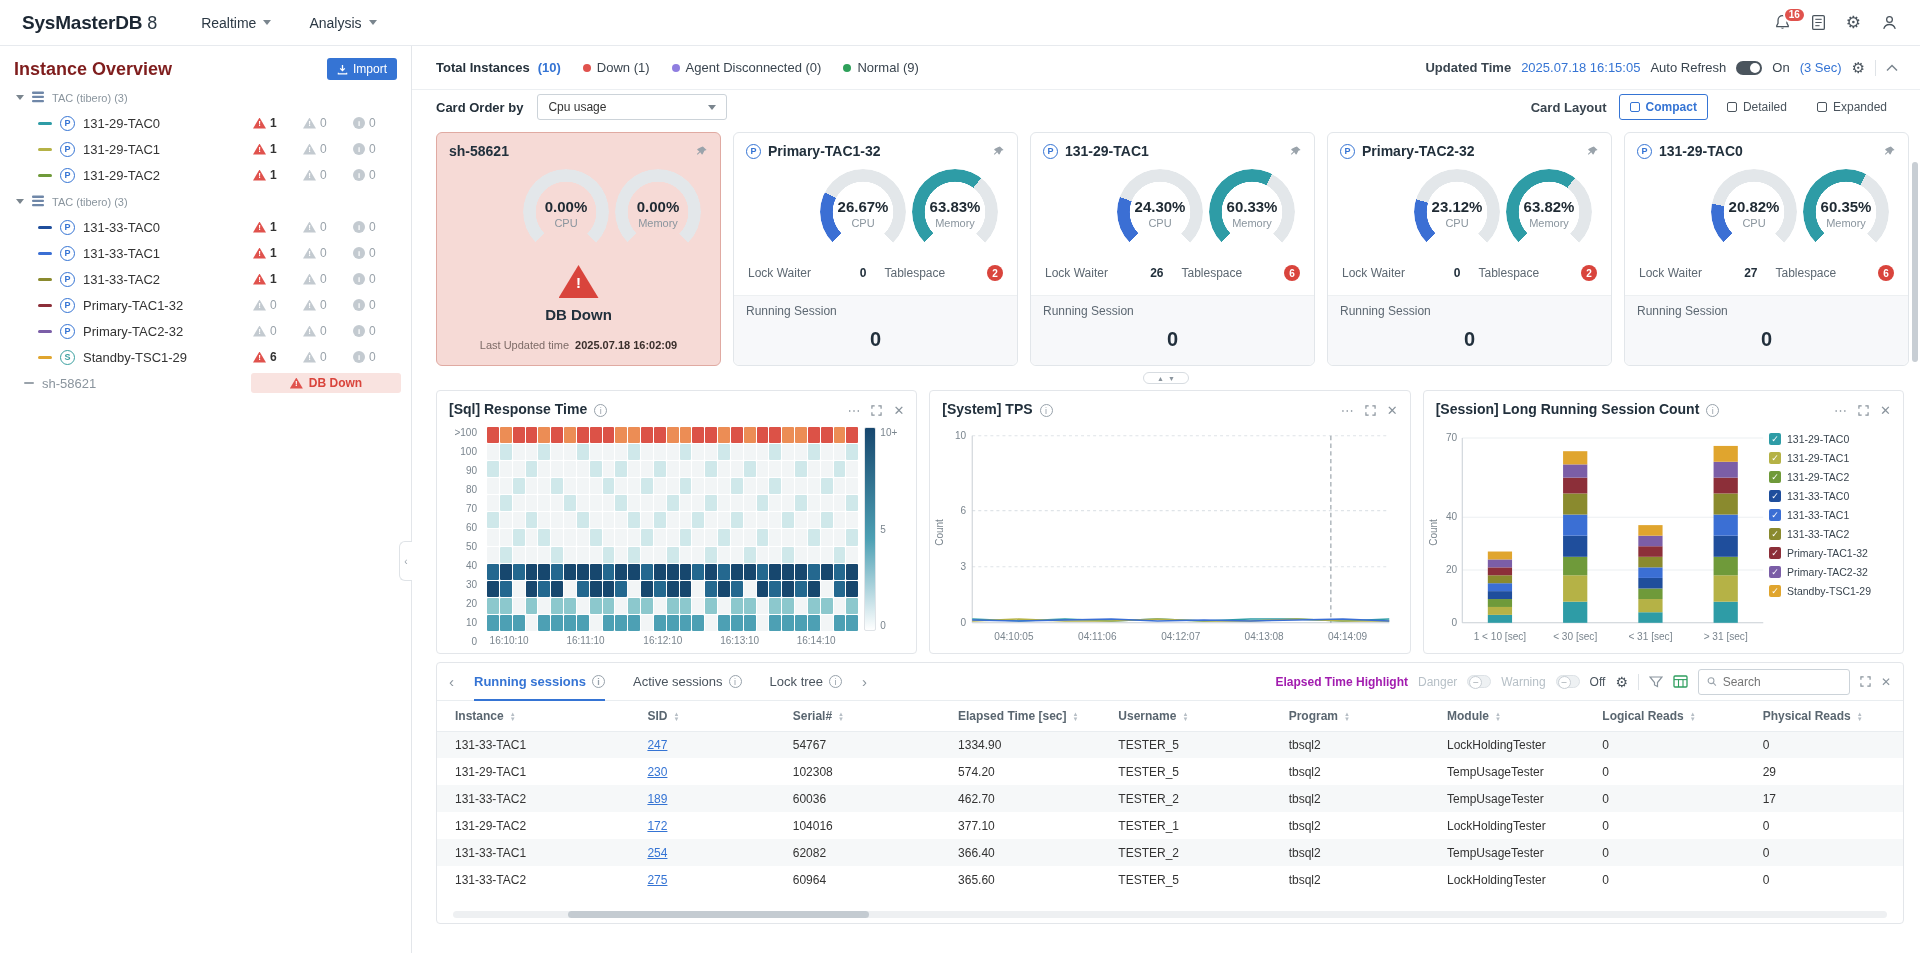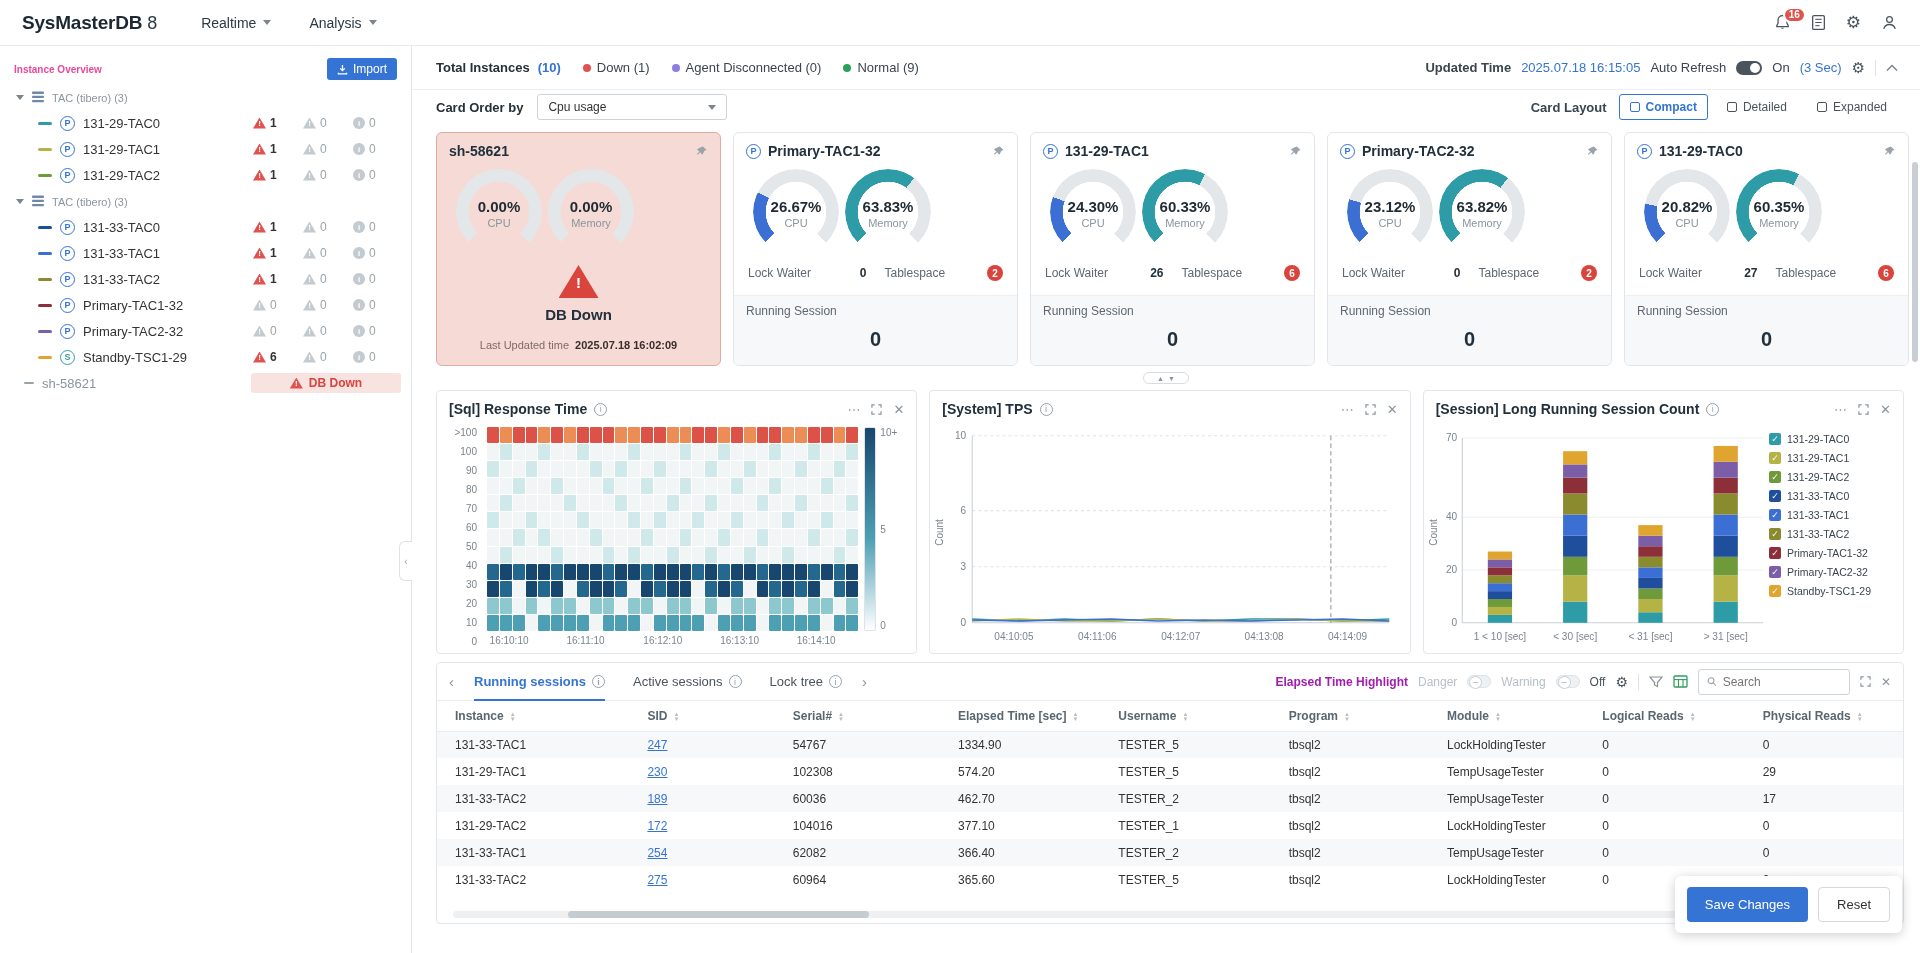--- a/index.html
+++ b/index.html
@@ -16,21 +16,21 @@
   .cdown{width:0;height:0;border-left:4px solid transparent;border-right:4px solid transparent;border-top:5px solid #7a858e}
   .topbar-right{margin-left:auto;display:flex;align-items:center;gap:20px;color:#4a545d}
   .icon-btn{position:relative;cursor:pointer;display:flex;align-items:center}
   .badge{position:absolute;top:-7px;left:9px;background:#e0524d;color:#fff;font-size:10px;font-weight:bold;border-radius:9px;padding:1px 4px;border:2px solid #fff;line-height:1}
   .gearchar{font-size:17px;color:#4a545d}
 
   
   .layout{display:flex;height:907px;position:relative}
   .sidebar{width:412px;border-right:1px solid #e3e6ea;padding-top:6px;flex:none;position:relative}
   .side-head{display:flex;align-items:center;padding:6px 14px 4px}
-  .side-title{font-weight:bold;font-size:10px;color:#ec4899}
+  .side-title{font-weight:bold;font-size:18px;color:#7f1d1d}
   .import-btn{margin-left:auto;background:#3574d4;border:none;color:#fff;font-size:12px;border-radius:3px;padding:4px 10px;display:flex;align-items:center;gap:5px;cursor:pointer;font-family:inherit}
   .tree-cols{display:flex;color:#8a949d;font-size:12px;padding:10px 14px 8px 32px}
   .tree-cols .cname{flex:1}
   .tree-cols .calert{width:158px}
   .trow{display:flex;align-items:center;height:26px;padding-left:16px}
   .trow.group{gap:7px;color:#2c3743;font-size:13px;cursor:pointer}
   .tcaret{width:0;height:0;border-left:4px solid transparent;border-right:4px solid transparent;border-top:5px solid #7a858e}
   .gicon{width:14px;height:14px;fill:#6f87a8}
   .trow.child{padding-left:38px;gap:8px;cursor:pointer}
   .dash{width:14px;height:3px;border-radius:2px;flex:none}
@@ -69,21 +69,21 @@
   .lay-btn .lay-ic{width:10px;height:10px;border:1.3px solid currentColor;border-radius:2px}
   .lay-btn.active{border-color:#3574d4;color:#3574d4;font-weight:bold}
 
   
   .cards-row{padding:8px 0 4px 24px;display:flex;gap:12px;overflow:hidden}
   .card{width:285px;min-width:285px;height:234px;border:1px solid #e2e6ea;border-radius:6px;background:#fff;padding:10px 12px;position:relative;cursor:pointer}
   .card.down{background:#f6dad6;border-color:#e0aaa2}
   .card-head{display:flex;align-items:center;gap:7px;margin-bottom:2px}
   .card-title{font-weight:bold;font-size:14px;color:#22303c}
   .pin{margin-left:auto;width:13px;height:13px;flex:none;cursor:pointer}
-  .gauges{display:flex;justify-content:flex-start;padding:8px 4px 6px}
+  .gauges{display:flex;justify-content:flex-end;padding:8px 4px 6px}
   .gauge{width:92px;height:88px;position:relative}
   .ring{position:absolute;left:3px;top:0;width:86px;height:86px;border-radius:50%;
         -webkit-mask:radial-gradient(closest-side,transparent 70%,#000 71%);
         mask:radial-gradient(closest-side,transparent 70%,#000 71%)}
   .gtext{position:absolute;inset:0;display:flex;flex-direction:column;align-items:center;justify-content:center}
   .pct{font-weight:bold;font-size:15px;color:#1f2a33}
   .glabel{font-size:11px;color:#8a959e;margin-top:2px}
   .kv{display:flex;gap:18px;padding:2px 2px 0;font-size:12px;color:#5d6872;align-items:center}
   .kvh{flex:1;display:flex;align-items:center;justify-content:space-between}
   .kvh b{color:#22303c}
@@ -95,21 +95,21 @@
   .bigtri{width:40px;height:33px;clip-path:polygon(50% 0,100% 100%,0 100%);background:#d9443c;color:#fff;font-size:15px;font-weight:bold;display:flex;align-items:flex-end;justify-content:center;line-height:30px}
   .downtxt{font-weight:bold;font-size:15px;color:#22303c;margin-top:8px}
   .downupd{position:absolute;left:0;right:0;bottom:14px;text-align:center;font-size:11px;color:#7d6b67}
   .downupd b{color:#3a2f2c;margin-left:6px}
 
   .collapse-pill{margin:2px auto;width:46px;height:12px;border:1px solid #d7dce1;border-radius:7px;display:flex;align-items:center;justify-content:center;gap:4px;color:#8a949d;font-size:7px;cursor:pointer;background:#fff}
 
   
   .charts-row{padding:4px 16px 0 24px;display:flex;gap:12px;height:268px}
   .panel{flex:1;border:1px solid #e3e6ea;border-radius:4px;background:#fff;display:flex;flex-direction:column;min-width:0}
-  .panel-head{display:flex;align-items:center;gap:7px;padding:10px 12px 6px}
+  .panel-head{display:flex;align-items:flex-end;gap:7px;padding:10px 12px 6px}
   .panel-title{font-weight:bold;font-size:14px;color:#22303c;white-space:nowrap}
   .hinfo{width:13px;height:13px;border:1px solid #98a2ab;border-radius:50%;color:#98a2ab;font-size:9px;display:inline-flex;align-items:center;justify-content:center;flex:none;font-style:normal}
   .ph-icons{margin-left:auto;display:flex;align-items:center;gap:11px;color:#8a949d}
   .ph-icons span{cursor:pointer;font-size:13px;line-height:1}
   .panel-body{flex:1;padding:4px 12px 6px;position:relative;min-height:0;display:flex}
   .ylab{position:absolute;left:-4px;top:45%;transform:rotate(-90deg);font-size:10px;color:#7a858e}
 
   .hm-wrap{display:flex;gap:6px;flex:1;min-width:0}
   .hm-left{width:32px;display:flex;flex-direction:row}
   .hm-y{flex:1;display:flex;flex-direction:column;justify-content:space-between;align-items:flex-end;font-size:10px;color:#7a858e;padding-right:4px}
@@ -1305,18 +1305,14 @@
       </div>
       <div class="hscroll">
           <div class="hthumb"></div>
         </div>
     </section>
 
     <div class="vscroll">
         <div class="vthumb"></div>
       </div>
 
-    <div class="savebar">
-      <button class="save-btn">Save Changes</button>
-      <button class="reset-btn">Reset</button>
-    </div>
   </main>
 </div>
 
 </body></html>

